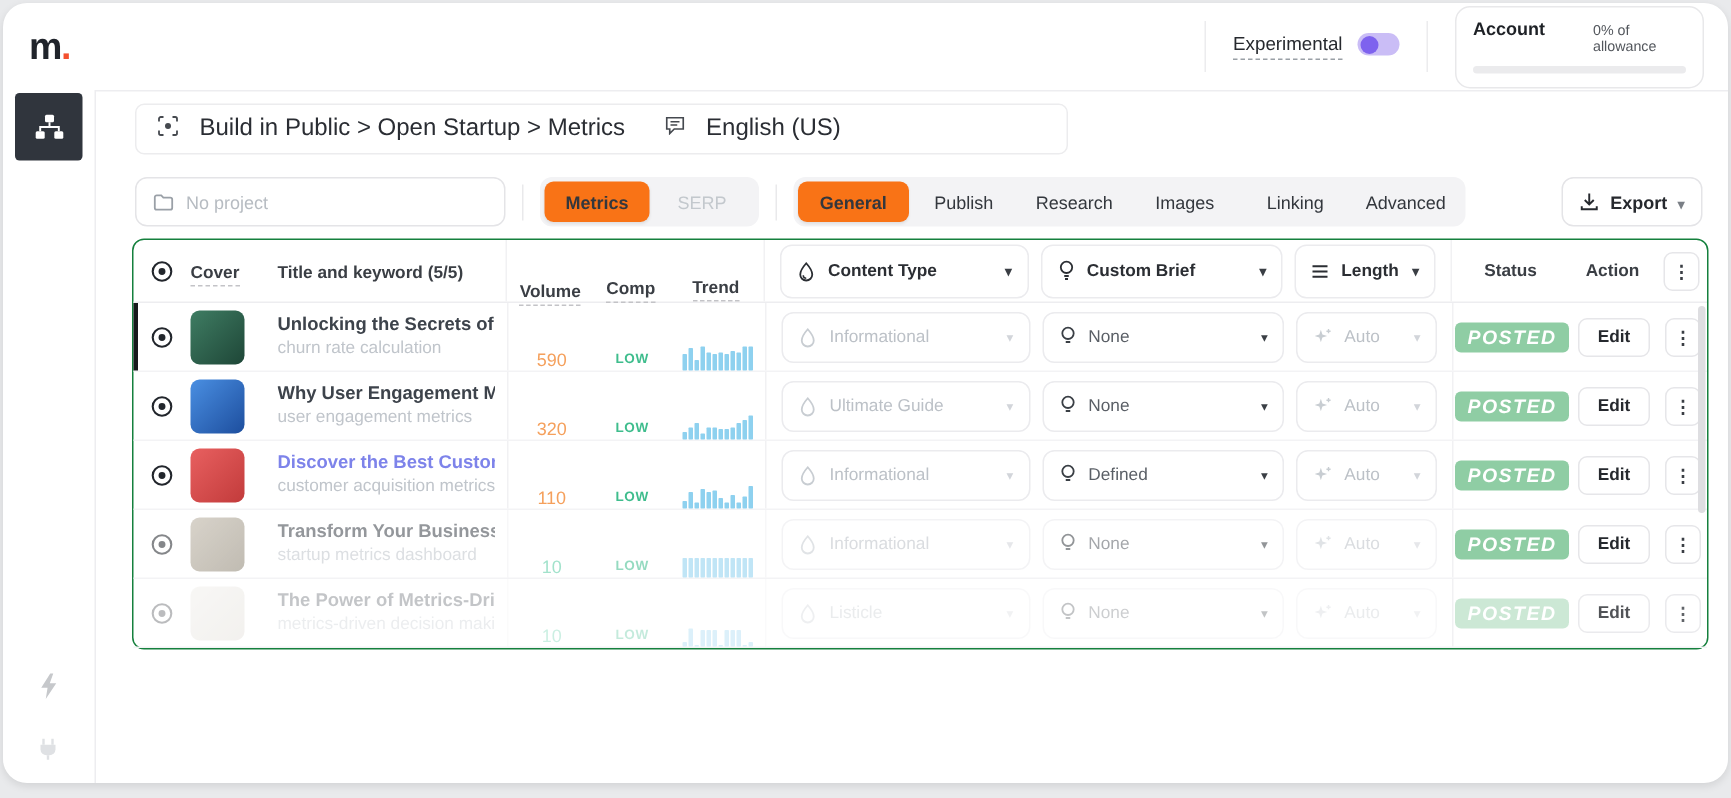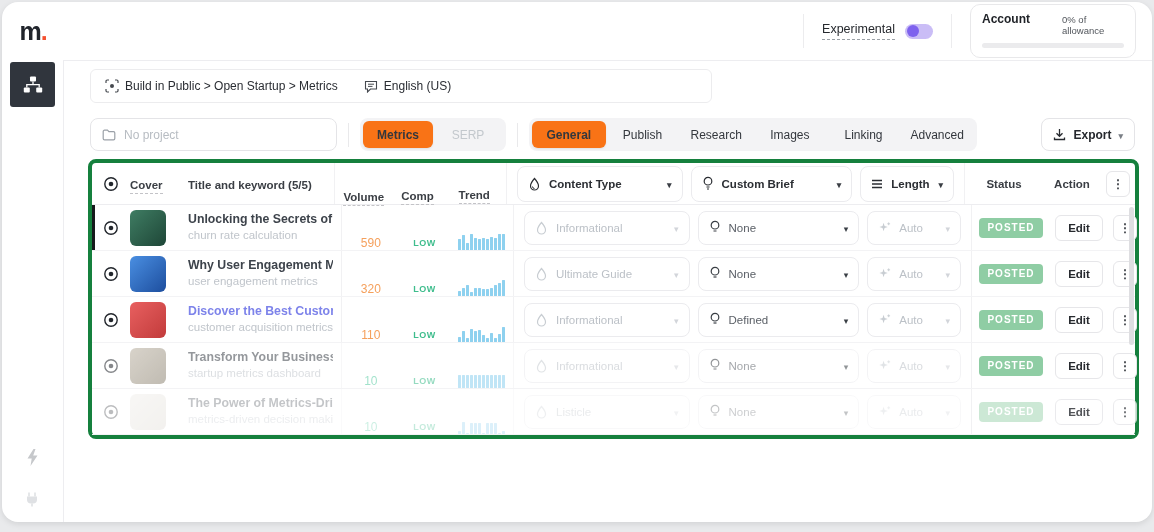--- a/index.html
+++ b/index.html
@@ -8,21 +8,21 @@
   .card { position:absolute; left:2px; top:2px; right:2px; bottom:10px; background:#fff;
           border-radius:16px; box-shadow:0 2px 6px rgba(0,0,0,.10); overflow:hidden;
           display:flex; flex-direction:column; }
 
   
   .topbar { height:58px; display:flex; align-items:center; flex:0 0 auto; }
   .logo { width:62px; text-align:center; font-size:25px; font-weight:bold; color:#20242b; letter-spacing:-1px; }
   .logo .dot { color:#f4502f; }
   .topbar-right { margin-left:auto; display:flex; align-items:center; padding-right:16px; }
   .vdiv { width:1px; height:34px; background:#ececee; margin:0 18px; }
-  .exp-wrap { display:flex; align-items:center; gap:10px; }
+  .exp-wrap { display:flex; gap:10px; }
   .exp-label { font-size:12.5px; color:#26292e; border-bottom:1.5px dashed #9aa0a6; padding-bottom:3px; }
   .toggle { width:28px; height:15px; border-radius:8px; background:#cabdf6; position:relative; cursor:pointer; }
   .toggle .knob { position:absolute; left:2px; top:1.5px; width:12px; height:12px; border-radius:50%; background:#7e62ee; }
   .account-box { width:166px; border:1px solid #e8e8ea; border-radius:10px; padding:7px 11px 9px; background:#fff; }
   .acc-row { display:flex; justify-content:space-between; align-items:baseline; }
   .acc-title { font-size:12px; font-weight:bold; color:#1e2126; }
   .acc-sub { font-size:9.5px; color:#52565c;padding-left:32px; }
   .acc-track { margin-top:7px; height:5px; background:#ebebed; border-radius:3px; overflow:hidden; }
   .acc-fill { height:100%; width:0%; background:#8fcda4; }
 
@@ -30,21 +30,21 @@
   .bodyrow { flex:1; display:flex; min-height:0; }
   .rail { width:62px; border-right:1px solid #ededf0; display:flex; flex-direction:column; align-items:center; }
   .rail-btn { width:45px; height:45px; background:#30353d; border-radius:3px; margin-top:2px;
               display:flex; align-items:center; justify-content:center; cursor:pointer; }
   .rail-bottom { margin-top:auto; margin-bottom:14px; display:flex; flex-direction:column; align-items:center; gap:24px; }
   .main { flex:1; border-top:1px solid #ededf0; padding:8px 17px 0 26px; min-width:0; }
 
   
   .context-bar { height:34px; width:622px; border:1px solid #ececee; border-radius:6px;
                  display:flex; align-items:center; gap:26px; padding:0 14px; }
-  .ctx-item { display:flex; align-items:flex-end; gap:6px; font-size:12px; color:#2a2d33; }
+  .ctx-item { display:flex; align-items:flex-start; gap:14px; font-size:16px; color:#2a2d33; }
   .ctx-item svg { flex:0 0 auto; }
 
   
   .toolbar { margin-top:15px; display:flex; align-items:center; }
   .project-input { width:247px; height:33px; border:1px solid #e4e4e7; border-radius:8px;
                    display:flex; align-items:center; padding:0 11px; gap:8px; background:#fff; }
   .project-input input { border:none; outline:none; flex:1; font-size:12px; color:#3a3e44;
                          font-family:"Liberation Sans", sans-serif; }
   .project-input input::placeholder { color:#b7bcc2; }
   .tb-div { width:1px; height:24px; background:#e9e9eb; margin:0 11px; }
@@ -59,21 +59,21 @@
   .btn-export { height:33px; border:1px solid #e4e4e7; border-radius:8px; background:#fff;
                 display:flex; align-items:center; gap:7px; padding:0 11px; font-size:12px;
                 color:#26292e; font-weight:bold; cursor:pointer; }
   .btn-publish { height:33px; border:none; border-radius:8px; background:#0d0e10; color:#fff;
                  display:flex; align-items:center; gap:7px; padding:0 12px; font-size:12px;
                  font-weight:bold; cursor:pointer; }
   .chev::before { content:"▾"; font-size:9px; color:#7a7f86; }
   .btn-publish .chev::before { color:#fff; }
 
   
-  .table { margin:8px 0 0 -2px; width:1051px; border:4px solid #15803d; border-radius:8px;
+  .table { margin:8px 0 0 -2px; width:1051px; border:1px solid #15803d; border-radius:8px;
            background:#fff; position:relative; }
   .trow { display:flex; align-items:stretch; position:relative; }
   .thead { height:42px; border-bottom:1px solid #ededf0; }
   .row { height:46px; border-bottom:1px solid #f3f3f5; }
   .row:last-child { border-bottom:none; }
   .ga { width:249px; display:flex; align-items:center; }
   .gb { width:172px; display:flex; align-items:flex-end; border-left:1px solid #f1f1f3; }
   .gc { width:458px; display:flex; align-items:center; border-left:1px solid #f1f1f3; padding:0 10px; gap:8px; }
   .gd { flex:1; display:flex; align-items:center; border-left:1px solid #f1f1f3; }
   .c-radio { width:38px; display:flex; justify-content:center; }
@@ -106,22 +106,22 @@
   .thumb { width:36px; height:36px; border-radius:6px; background:#ddd; }
   .t-main { font-size:12.3px; font-weight:bold; color:#3d434b; white-space:nowrap; overflow:hidden; line-height:1.3; }
   .t-main.title-link { color:#7d83ea; }
   .t-sub { font-size:11.5px; color:#c0c5cb; white-space:nowrap; overflow:hidden; line-height:1.3; }
   .vol-o { color:#f5a05c; }
   .vol-g { color:#57cba2; }
   .low { font-size:9px; font-weight:bold; letter-spacing:.5px; color:#3fbd8d; }
   .trend { display:flex; align-items:flex-end; gap:1px; height:17px; }
   .trend i { width:3px; background:#8ed1ef; border-radius:.5px; }
   .badge { min-width:52px; height:20px; border-radius:4px; background:#8fcda4; color:#fff;
-           font-size:10px; font-weight:bold; letter-spacing:1px; display:flex; align-items:center;
-           justify-content:center; padding:0 8px; }
+           font-size:13px; font-weight:bold; letter-spacing:1px; display:flex; align-items:center;
+           justify-content:center; padding:0 8px;font-style:italic; }
   .btn-edit { width:48px; height:26px; border:1px solid #e6e6e9; border-radius:6px; background:#fff;
               font-size:11.5px; font-weight:bold; color:#26292e; display:flex; align-items:center;
               justify-content:center; cursor:pointer; font-family:"Liberation Sans", sans-serif; }
   .btn-kebab { width:24px; height:26px; border:1px solid #e6e6e9; border-radius:6px; background:#fff;
                display:flex; align-items:center; justify-content:center; cursor:pointer; }
   .kebab-glyph::before { content:"⋮"; font-size:12px; color:#3a3e44; font-weight:bold; }
   .row.selected::before { content:""; position:absolute; left:0; top:0; width:3px; height:100%;
                           background:#17191c; z-index:2; }
   .row.f1 .ga, .row.f1 .gb, .row.f1 .gc { opacity:.55; }
   .row.f2 .ga, .row.f2 .gb, .row.f2 .gc { opacity:.3; }

